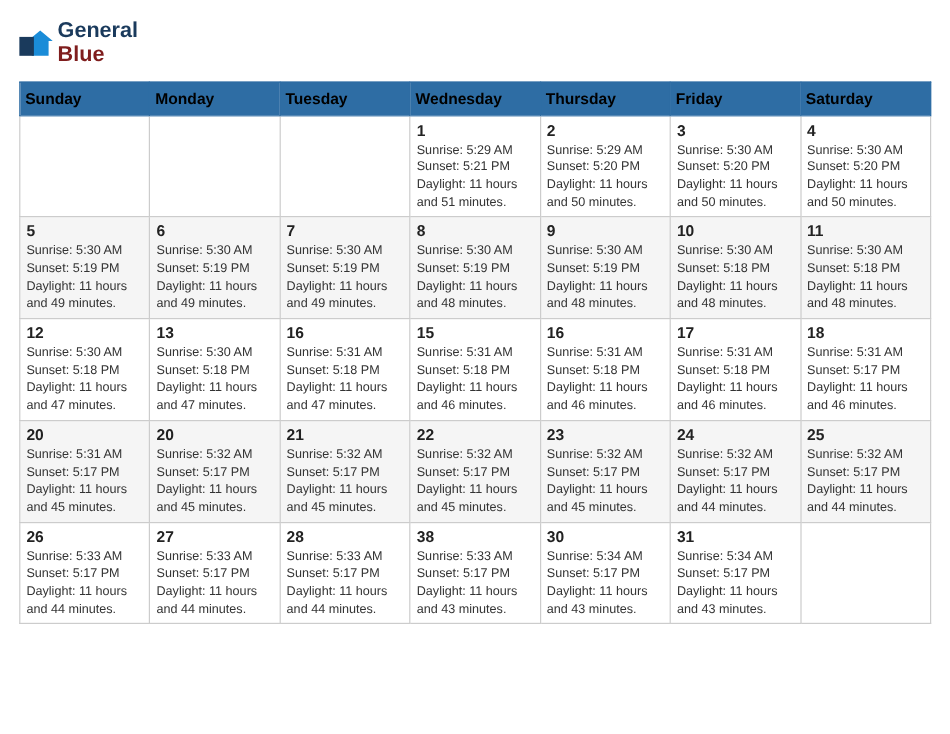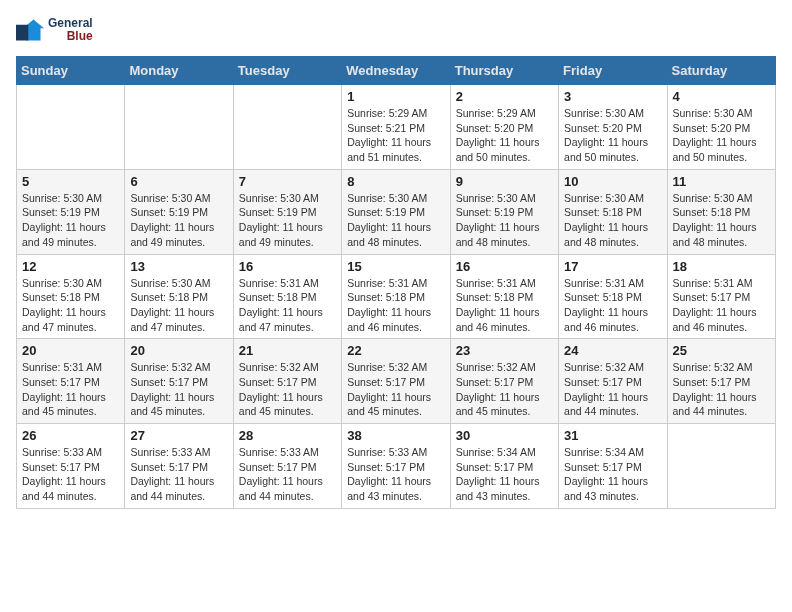--- a/index.html
+++ b/index.html
@@ -15,25 +15,24 @@
       justify-content: space-between;
       align-items: flex-start;
       margin-bottom: 12px;
     }
     .logo {
       display: flex;
       align-items: center;
       gap: 4px;
     }
     .logo-text {
-      font-size: 12px;
+      font-size: 18px;
       font-weight: bold;
       color: #1a3a5c;
       line-height: 1.1;
-      text-align: right;
     }
     .logo-text span {
       color: #7f1d1d;
     }
     .logo-icon {
       width: 28px;
       height: 28px;
     }
     .title-block {
       text-align: right;
@@ -47,21 +46,21 @@
       font-size: 16px;
       color: #444;
     }
     .calendar {
       width: 100%;
       border-collapse: collapse;
       font-size: 11px;
     }
     .calendar thead th {
       background: #2e6da4;
-      color: #e5e5e5;
+      color: #000000;
       padding: 6px 4px;
       text-align: left;
       font-size: 13px;
       font-weight: bold;
       border: 1px solid #2e6da4;
     }
     .calendar tbody td {
       vertical-align: top;
       border: 1px solid #ccc;
       padding: 4px 5px;

